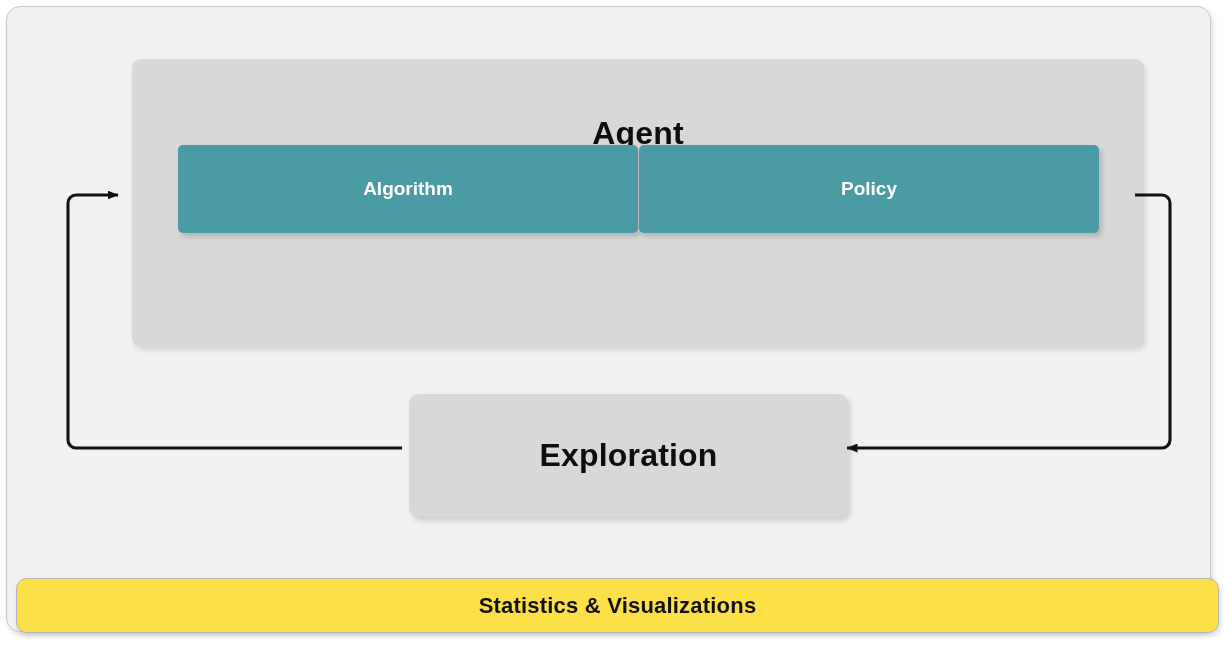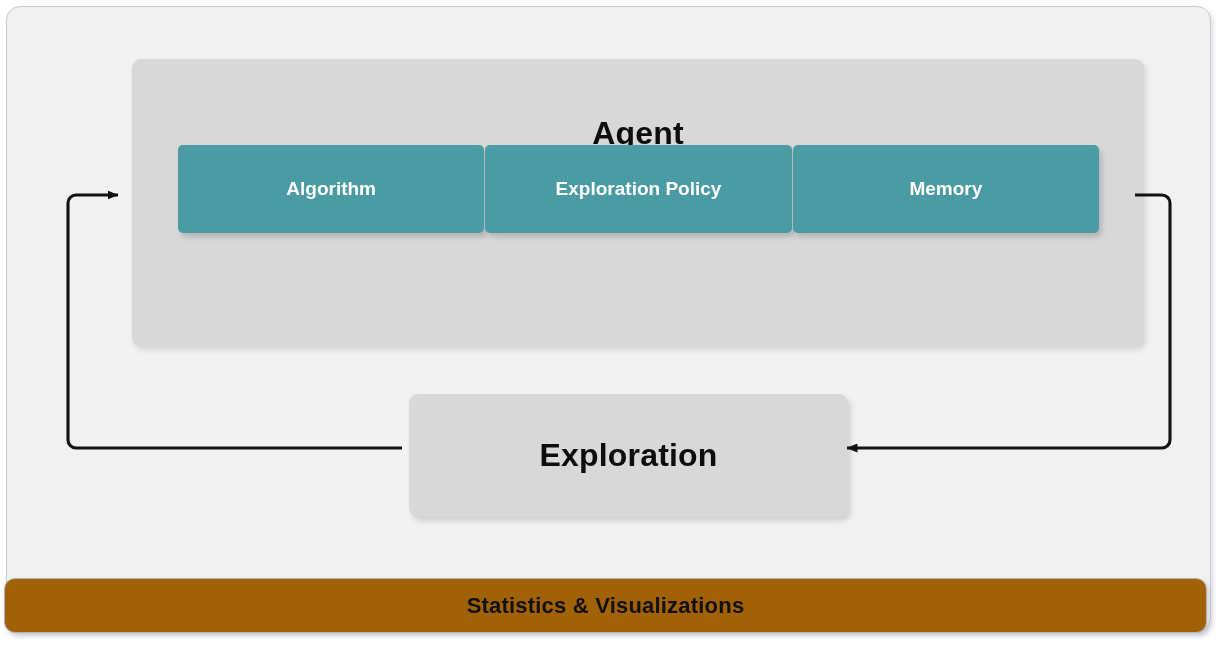--- a/index.html
+++ b/index.html
@@ -134,26 +134,26 @@
     left: 0;
     top: 0;
     width: 1225px;
     height: 645px;
     pointer-events: none;
   }
 
   
   .stats-bar {
     position: absolute;
-    left: 4px;
+    left: 16px;
     top: 578px;
     width: 1203px;
     height: 55px;
     box-sizing: border-box;
-    background: #a16207;
+    background: #fde047;
     border: 1.5px solid #b4b4b4;
     border-radius: 11px;
     display: flex;
     align-items: center;
     justify-content: center;
     box-shadow: 2px 3px 5px rgba(60,70,110,0.18);
   }
   .stats-label {
     font-size: 22px;
     font-weight: bold;
@@ -169,24 +169,21 @@
   <div class="outer-panel">
 
     <div class="agent-box">
       <div class="agent-title">Agent</div>
 
       <div class="component-row">
         <div class="component-box">
           <span class="component-label">Algorithm</span>
         </div>
         <div class="component-box">
-          <span class="component-label">Exploration Policy</span>
-        </div>
-        <div class="component-box">
-          <span class="component-label">Memory</span>
+          <span class="component-label">Policy</span>
         </div>
       </div>
 
     </div>
 
     <div class="environment-box">
       <span class="environment-label">Exploration</span>
     </div>
   </div>
 

